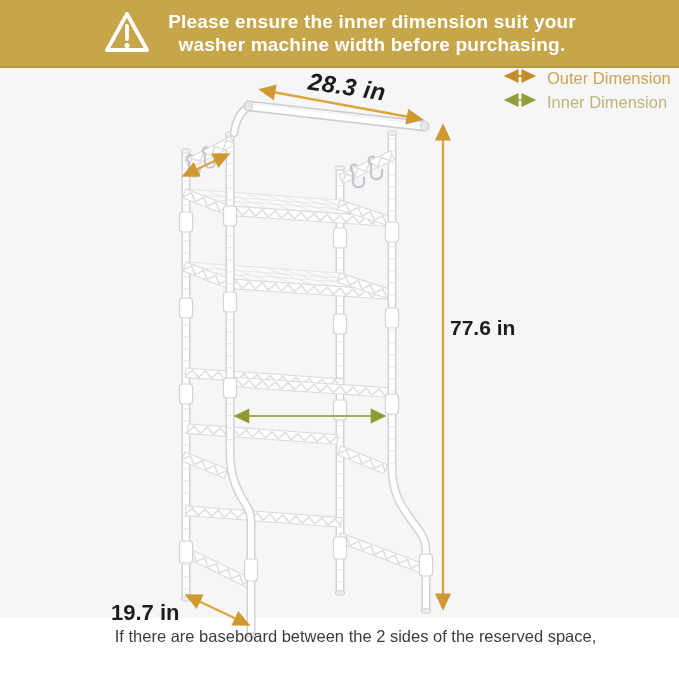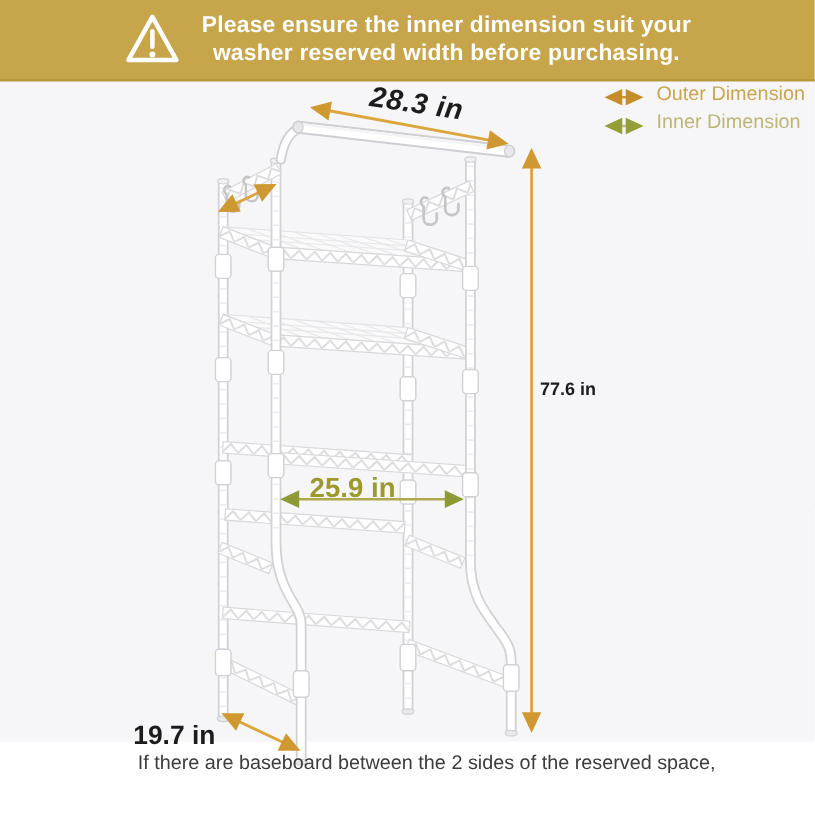--- a/index.html
+++ b/index.html
@@ -10,53 +10,53 @@
   .banner { position:absolute; left:0; top:0; width:679px; height:68px;
     background:#C6A54B; border-bottom:2px solid #B5973C;
     display:flex; align-items:center; justify-content:center; gap:17px; }
   .banner-text { color:#FFFFFF; font-size:19px; font-weight:bold; line-height:1.22; text-align:center; letter-spacing:.2px; }
 
   
   .canvas { position:absolute; left:0; top:68px; width:679px; height:550px; background:#F6F6F8; }
   .rack-svg { position:absolute; left:0; top:0; width:679px; height:679px; z-index:1; pointer-events:none; }
 
   
-  .legend-row { position:absolute; display:flex; align-items:flex-end; gap:7px; z-index:2; }
+  .legend-row { position:absolute; display:flex; align-items:flex-start; gap:7px; z-index:2; }
   .legend-row.outer { left:500px; top:69px; }
   .legend-row.inner { left:500px; top:93px; }
   .legend-label { font-size:16.5px; font-weight:normal; white-space:nowrap; }
   .legend-row.outer .legend-label { color:#C9A64F; }
   .legend-row.inner .legend-label { color:#BEB577; }
 
   
   .dim { position:absolute; z-index:2; font-weight:bold; color:#1C1C1C; white-space:nowrap; }
   .dim-outer-width { left:308px; top:73px; font-size:24px; font-style:italic; transform:rotate(8.5deg); letter-spacing:.5px; }
   .dim-top-depth   { left:101px; top:160px; font-size:23px; }
-  .dim-height      { left:450px; top:316px; font-size:15px; }
+  .dim-height      { left:450px; top:316px; font-size:21px; }
   .dim-inner-width { left:258px; top:393px; font-size:23px; color:#9C992F; }
   .dim-base-depth  { left:111px; top:600px; font-size:22px; }
 
   
   .footnote { position:absolute; left:16px; top:624px; width:679px; text-align:center; z-index:2;
     font-size:16.5px; line-height:1.52; color:#3C3C3C; }
 </style>
 </head>
 <body>
 
 <div class="stage">
 
   <div class="banner">
     <svg width="48" height="48" viewBox="0 0 48 48">
       <path d="M24 5 L44 41 L4 41 Z" fill="none" stroke="#FFFFFF" stroke-width="3.8" stroke-linejoin="round"></path>
       <line x1="24" y1="17" x2="24" y2="30" stroke="#FFFFFF" stroke-width="3.8" stroke-linecap="round"></line>
       <circle cx="24" cy="36.5" r="2.5" fill="#FFFFFF"></circle>
     </svg>
     <div class="banner-text">
       <div>Please ensure the inner dimension suit your</div>
-      <div>washer reserved width before purchasing.</div>
+      <div>washer machine width before purchasing.</div>
     </div>
   </div>
 
   <div class="canvas"></div>
 
   <svg class="rack-svg" viewBox="0 0 679 679">
     <defs>
       <pattern id="zz" patternUnits="userSpaceOnUse" width="13" height="10">
         <path d="M0 8.5 L6.5 1.5 L13 8.5" fill="none" stroke="#D8D8DC" stroke-width="1.5"></path>
       </pattern>
@@ -233,20 +233,19 @@
           <path d="M0.5 0.8 L9.5 5 L0.5 9.2 Z" fill="#949D37"></path>
         </marker>
       </defs>
       <line x1="7" y1="7" x2="33" y2="7" stroke="#C3BF8D" stroke-width="2.2" marker-start="url(#lg-i)" marker-end="url(#lg-i)"></line>
     </svg>
     <span class="legend-label">Inner Dimension</span>
   </div>
 
   <div class="dim dim-outer-width">28.3 in</div>
   <div class="dim dim-height">77.6 in</div>
-  <div class="dim dim-inner-width">25.9 in</div>
   <div class="dim dim-base-depth">19.7 in</div>
 
   <div class="footnote">
     <div>If there are baseboard between the 2 sides of the reserved space,</div>
   </div>
 
 </div>
 
 </body></html>

